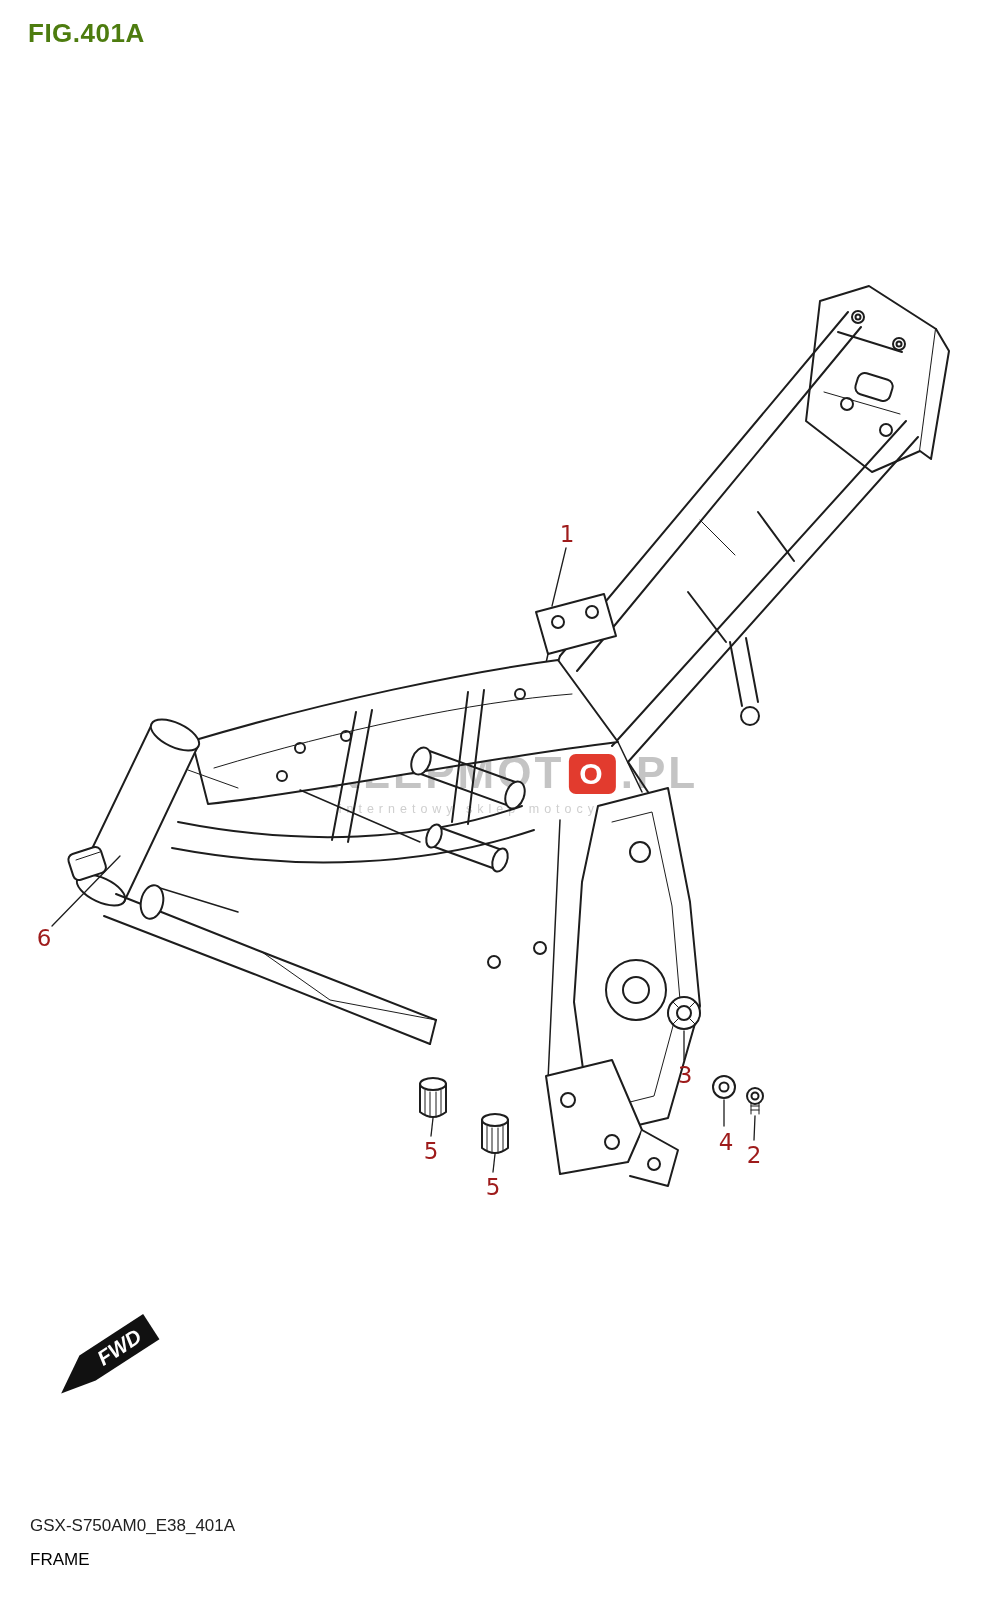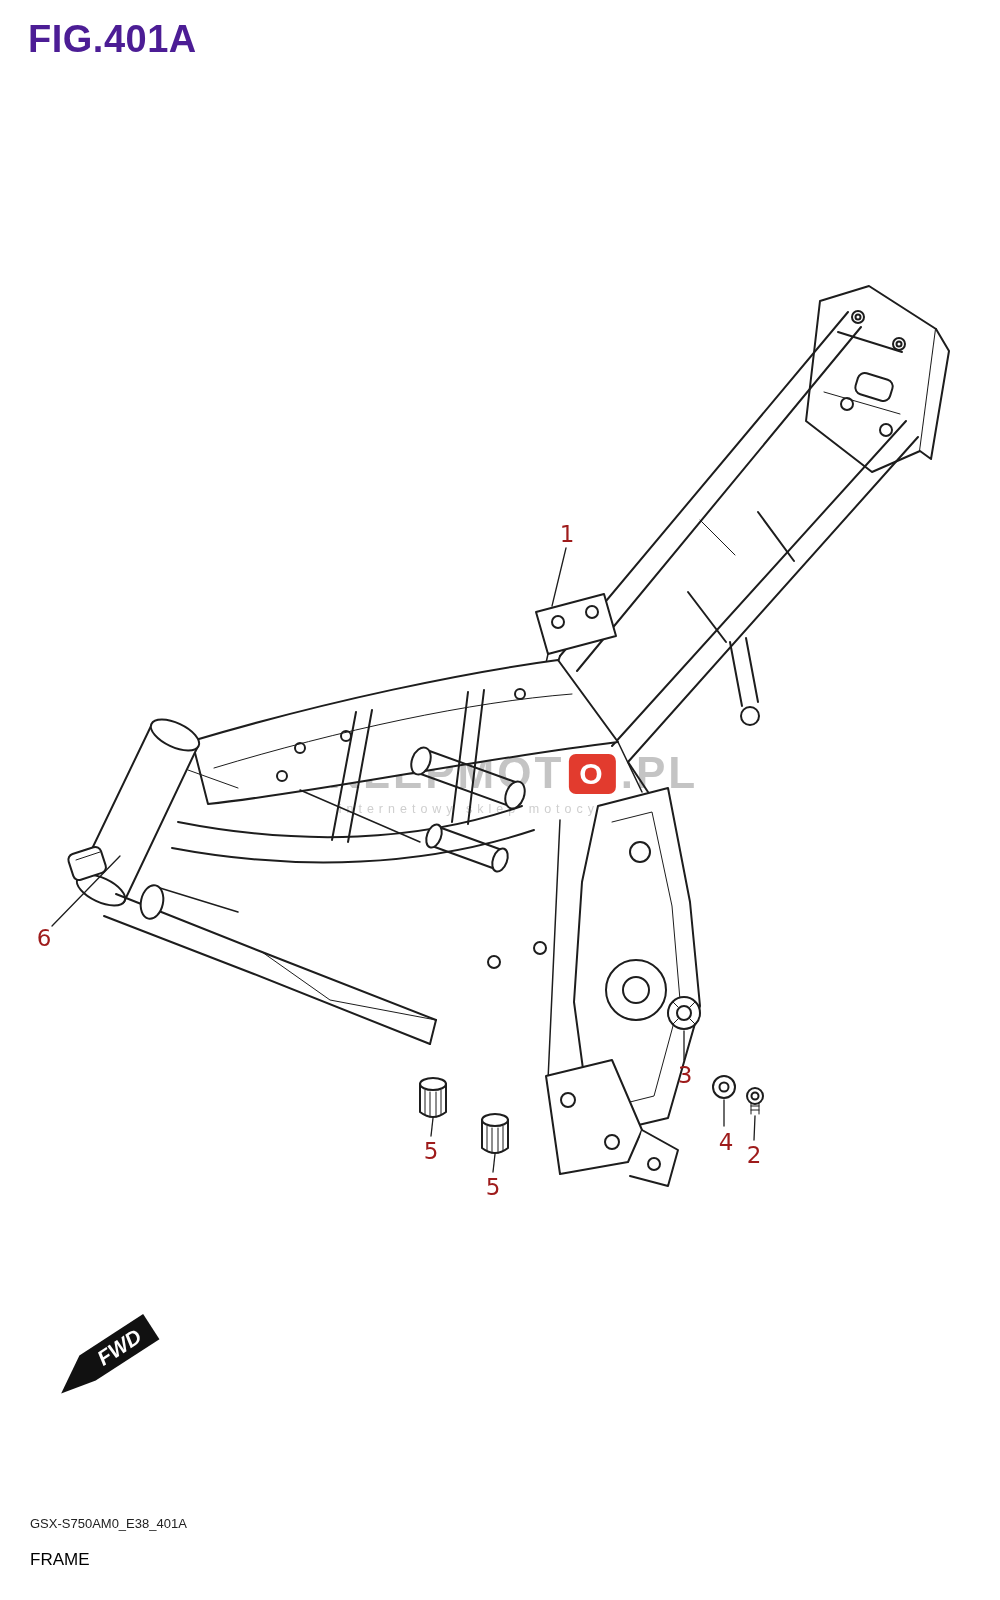--- a/index.html
+++ b/index.html
@@ -2,41 +2,41 @@
 <html><head>
 <meta charset="utf-8">
 <style>
   html,body{margin:0;padding:0;background:#ffffff;}
   .page{
     position:relative;width:1000px;height:1600px;background:#ffffff;
     overflow:hidden;font-family:"Liberation Sans",sans-serif;
   }
   .figure-title{
     position:absolute;left:28px;top:18px;z-index:3;
-    font-size:38px;font-weight:800;letter-spacing:.5px;color:#4c1d95;
+    font-size:26px;font-weight:800;letter-spacing:.5px;color:#4d7c0f;
   }
   
   .watermark{
     position:absolute;left:497px;top:782px;transform:translate(-50%,-50%);
     z-index:1;text-align:center;white-space:nowrap;user-select:none;
   }
   .wm-main{font-size:44px;font-weight:bold;color:#c4c4c4;letter-spacing:3px;}
   .wm-badge{
     display:inline-block;background:#e23b2e;color:#fff;font-size:30px;line-height:1.2;
     padding:2px 10px;border-radius:7px;margin:0 5px;vertical-align:4px;font-weight:bold;
   }
   .wm-sub{display:block;margin-top:4px;font-size:12.5px;letter-spacing:5px;color:#cfcfcf;}
   
   .drawing{position:absolute;left:0;top:0;z-index:2;}
   
   .callout{
     position:absolute;z-index:3;transform:translate(-50%,-50%);
     color:#9e1b1b;font-size:23px;font-family:"DejaVu Sans",sans-serif;
   }
-  .footer-code{position:absolute;left:30px;top:1516px;z-index:3;font-size:13px;color:#222;}
+  .footer-code{position:absolute;left:30px;top:1516px;z-index:3;font-size:17px;color:#222;}
   .footer-title{position:absolute;left:30px;top:1550px;z-index:3;font-size:17px;color:#000000;}
 </style>
 </head>
 <body>
 
 <div class="page">
 
   <div class="figure-title">FIG.401A</div>
 
   <div class="watermark">

